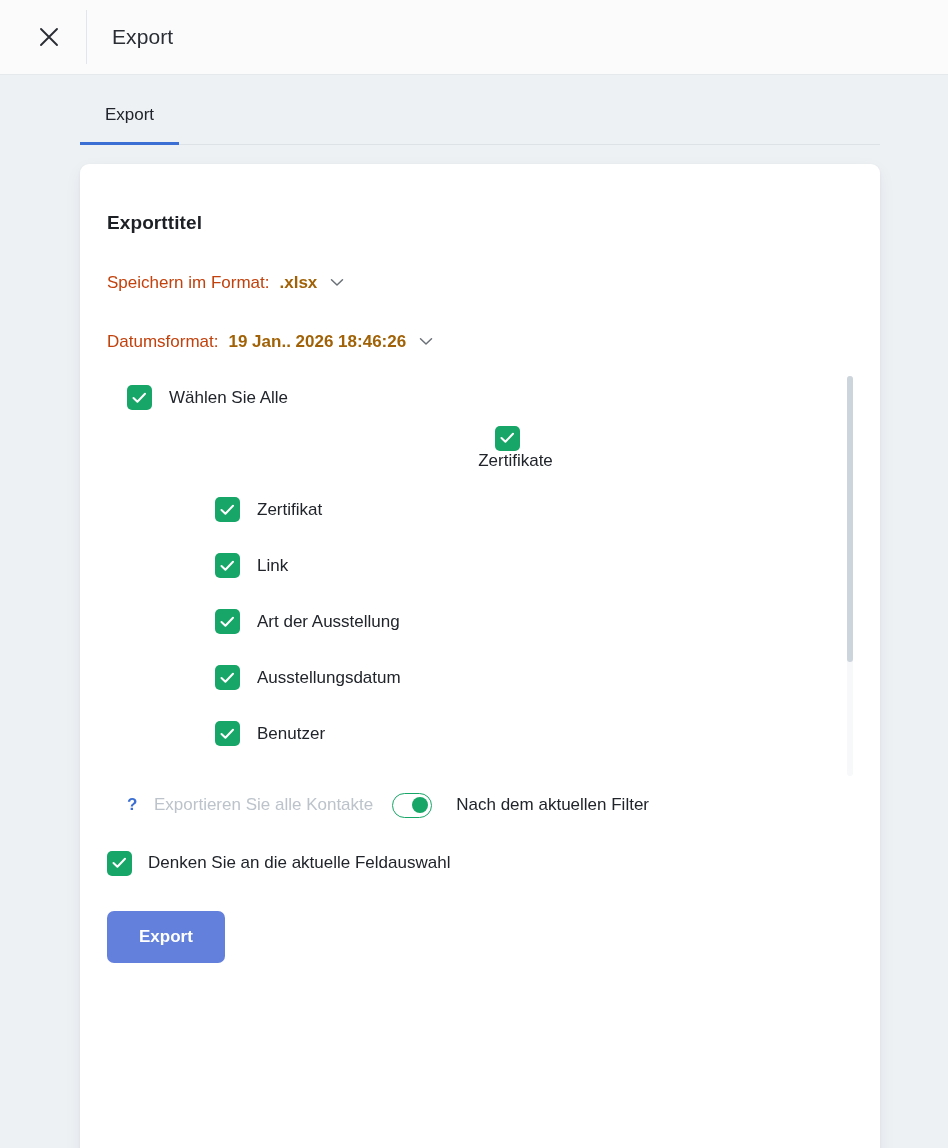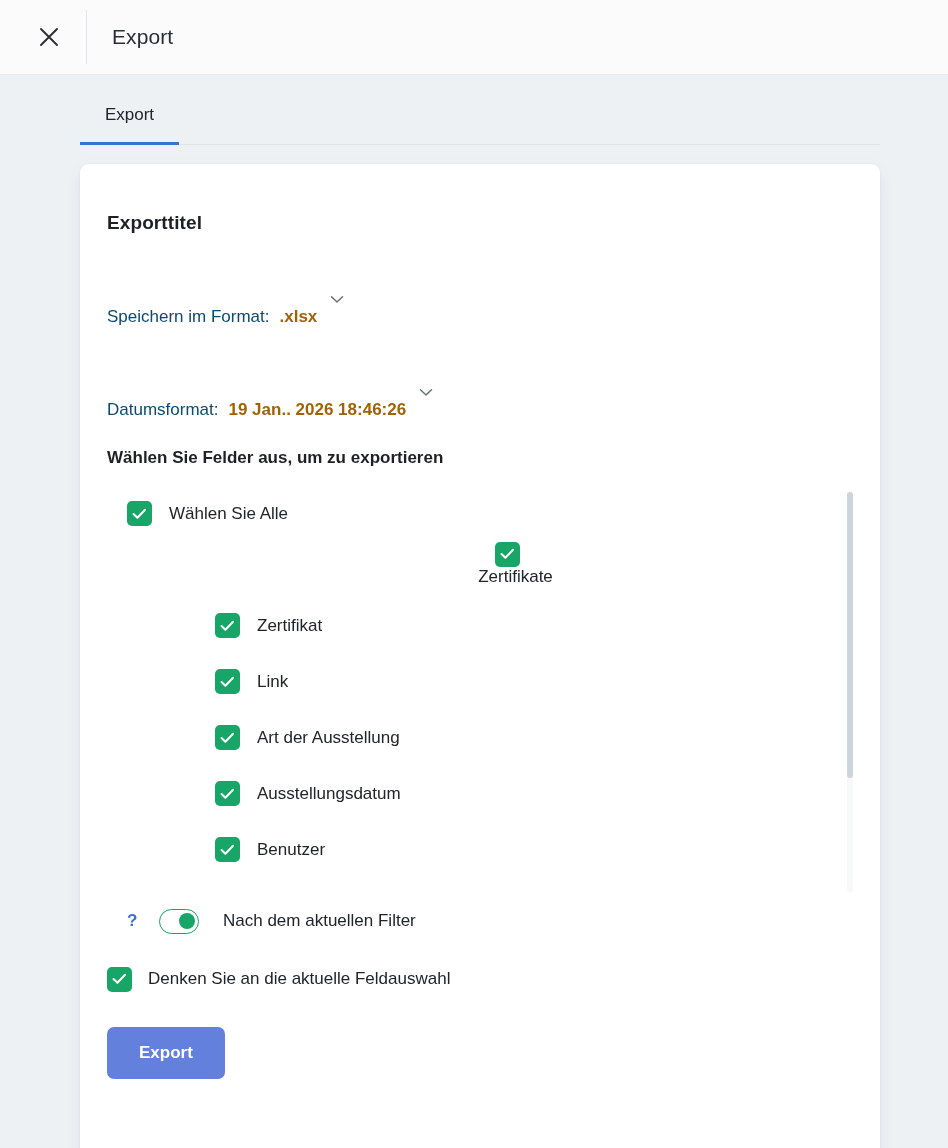--- a/index.html
+++ b/index.html
@@ -103,22 +103,21 @@
     margin-top: 16px;
   }
 
   .field-row {
     display: flex;
     align-items: baseline;
     font-size: 17px;
     margin-top: 39px;
   }
   .field-label {
-    color: #0c4a6e;
-    margin-top: 34px;
+    color: #c2410c;
   }
   .field-value {
     font-weight: bold;
     color: #a16207;
     margin-left: 10px;
   }
   .chev {
     margin-left: 13px;
     align-self: center;
     display: inline-flex;
@@ -299,21 +298,20 @@
     <div class="field-row">
       <span class="field-label">Datumsformat:</span>
       <span class="field-value">19 Jan.. 2026 18:46:26</span>
       <span class="chev">
         <svg width="14" height="9" viewBox="0 0 14 9" fill="none">
           <path d="M1.5 1.8 L7 7 L12.5 1.8" stroke="#6a7078" stroke-width="1.5" stroke-linecap="round" stroke-linejoin="round"></path>
         </svg>
       </span>
     </div>
 
-    <div class="section-title">Wählen Sie Felder aus, um zu exportieren</div>
 
     <div class="fieldlist">
 
       <div class="tree-item depth-0">
         <span class="cb">
           <svg width="15" height="12" viewBox="0 0 15 12" fill="none">
             <path d="M1.5 6 L5.4 9.8 L13 1.7" stroke="#ffffff" stroke-width="2" stroke-linecap="round" stroke-linejoin="round"></path>
           </svg>
         </span>
         <span class="tree-label">Wählen Sie Alle</span>
@@ -377,20 +375,21 @@
 
         <span class="tree-label"></span>
       </div>
 
       <div class="sb-track"></div>
       <div class="sb-thumb"></div>
     </div>
 
     <div class="filter-row">
       <span class="help-icon">?</span>
+      <span class="filter-off-label">Exportieren Sie alle Kontakte</span>
       <div class="toggle">
         <span class="knob"></span>
       </div>
       <span class="filter-on-label">Nach dem aktuellen Filter</span>
     </div>
 
     <div class="remember-row">
       <span class="cb">
         <svg width="15" height="12" viewBox="0 0 15 12" fill="none">
           <path d="M1.5 6 L5.4 9.8 L13 1.7" stroke="#ffffff" stroke-width="2" stroke-linecap="round" stroke-linejoin="round"></path>

